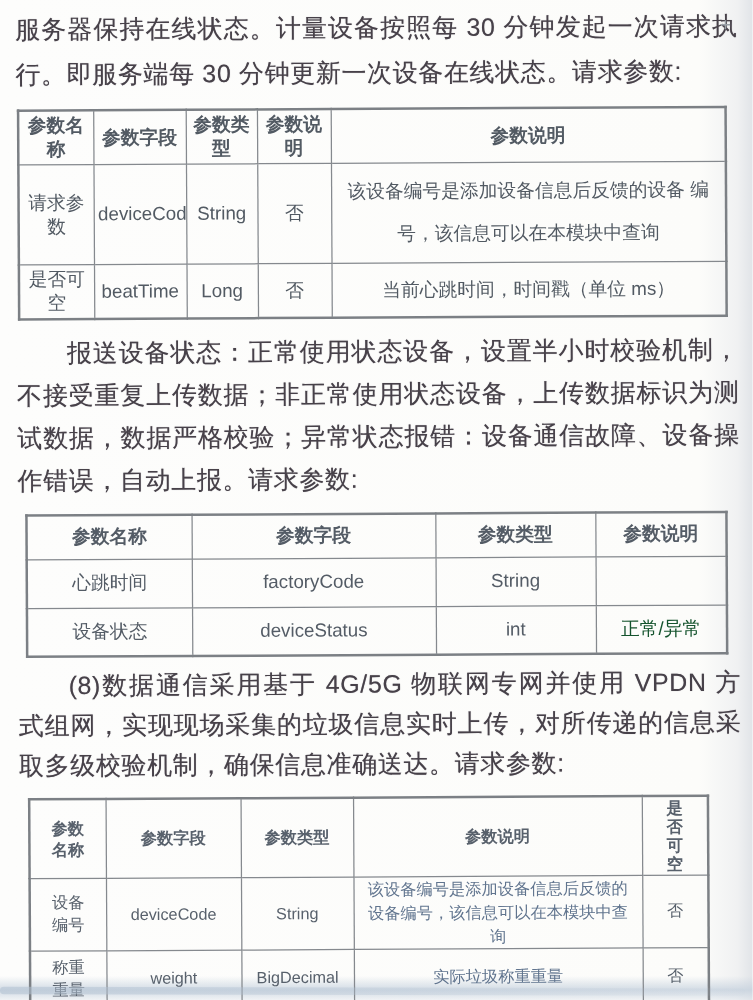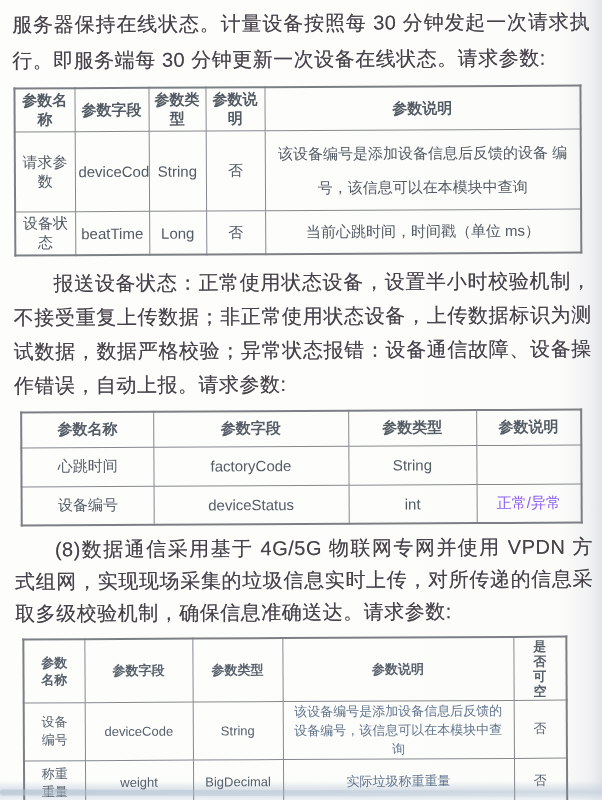--- a/index.html
+++ b/index.html
@@ -36,21 +36,21 @@
   .t1{width:566px;margin:9px 0 0 1px;font-size:15px;color:#525a63;border:2px solid #7c8085;}
   .t1 th{height:25px;}
   .t1 .r1 td{height:80px;}
   .t1 .r2 td{height:38px;}
   .t1 .desc-tall{line-height:34px;padding:0 10px;}
 
   
   .t2{width:560px;margin:9px 0 0 6px;font-size:15px;color:#545c66;border:2px solid #7c8085;}
   .t2 th{height:35px;}
   .t2 td{height:39px;}
-  .t2 .blue{color:#8b5cf6;margin-left:25px;}
+  .t2 .blue{color:#14532d;margin-left:25px;}
 
   
   .t3{width:543px;margin:9px 0 0 7px;font-size:13px;color:#58616c;border:2px solid #7c8085;}
   .t3 th{height:63px;line-height:17px;}
   .t3 .r1 td{height:58px;}
   .t3 .r2 td{height:46px;}
   .t3 .desc{color:#60748e;line-height:19px;padding:0 8px;}
   .t3 .v-head{line-height:15px;padding:0 15px;word-break:break-all;}
 
   .stray-mark{
@@ -86,21 +86,21 @@
       <th>参数说明</th>
     </tr>
     <tr class="r1">
       <td>请求参数</td>
       <td>deviceCode</td>
       <td>String</td>
       <td>否</td>
       <td class="desc-tall">该设备编号是添加设备信息后反馈的设备 编号，该信息可以在本模块中查询</td>
     </tr>
     <tr class="r2">
-      <td>设备状态</td>
+      <td>是否可空</td>
       <td>beatTime</td>
       <td>Long</td>
       <td>否</td>
       <td>当前心跳时间，时间戳（单位 ms）</td>
     </tr>
   </tbody>
     </table>
 
   <p class="para indent p2">报送设备状态：正常使用状态设备，设置半小时校验机制，不接受重复上传数据；非正常使用状态设备，上传数据标识为测试数据，数据严格校验；异常状态报错：设备通信故障、设备操作错误，自动上报。请求参数:</p>
 
@@ -118,21 +118,21 @@
       <th>参数类型</th>
       <th>参数说明</th>
     </tr>
     <tr>
       <td>心跳时间</td>
       <td>factoryCode</td>
       <td>String</td>
       <td></td>
     </tr>
     <tr>
-      <td>设备编号</td>
+      <td>设备状态</td>
       <td>deviceStatus</td>
       <td>int</td>
       <td class="blue">正常/异常</td>
     </tr>
   </tbody>
     </table>
 
   <p class="para indent p3">(8)数据通信采用基于 4G/5G 物联网专网并使用 VPDN 方式组网，实现现场采集的垃圾信息实时上传，对所传递的信息采取多级校验机制，确保信息准确送达。请求参数:</p>
 
   <table class="t3">

